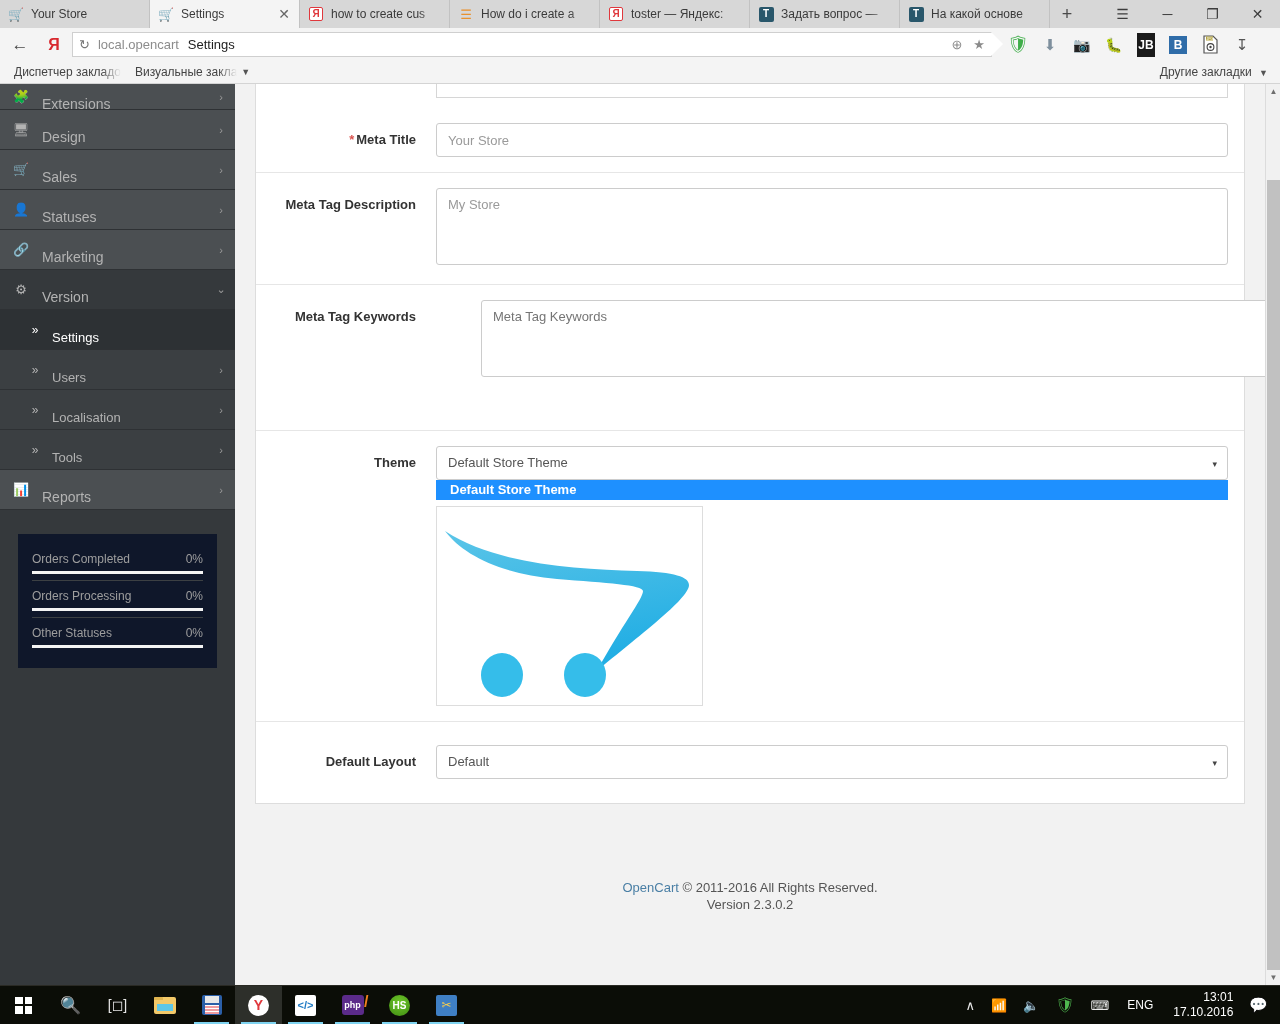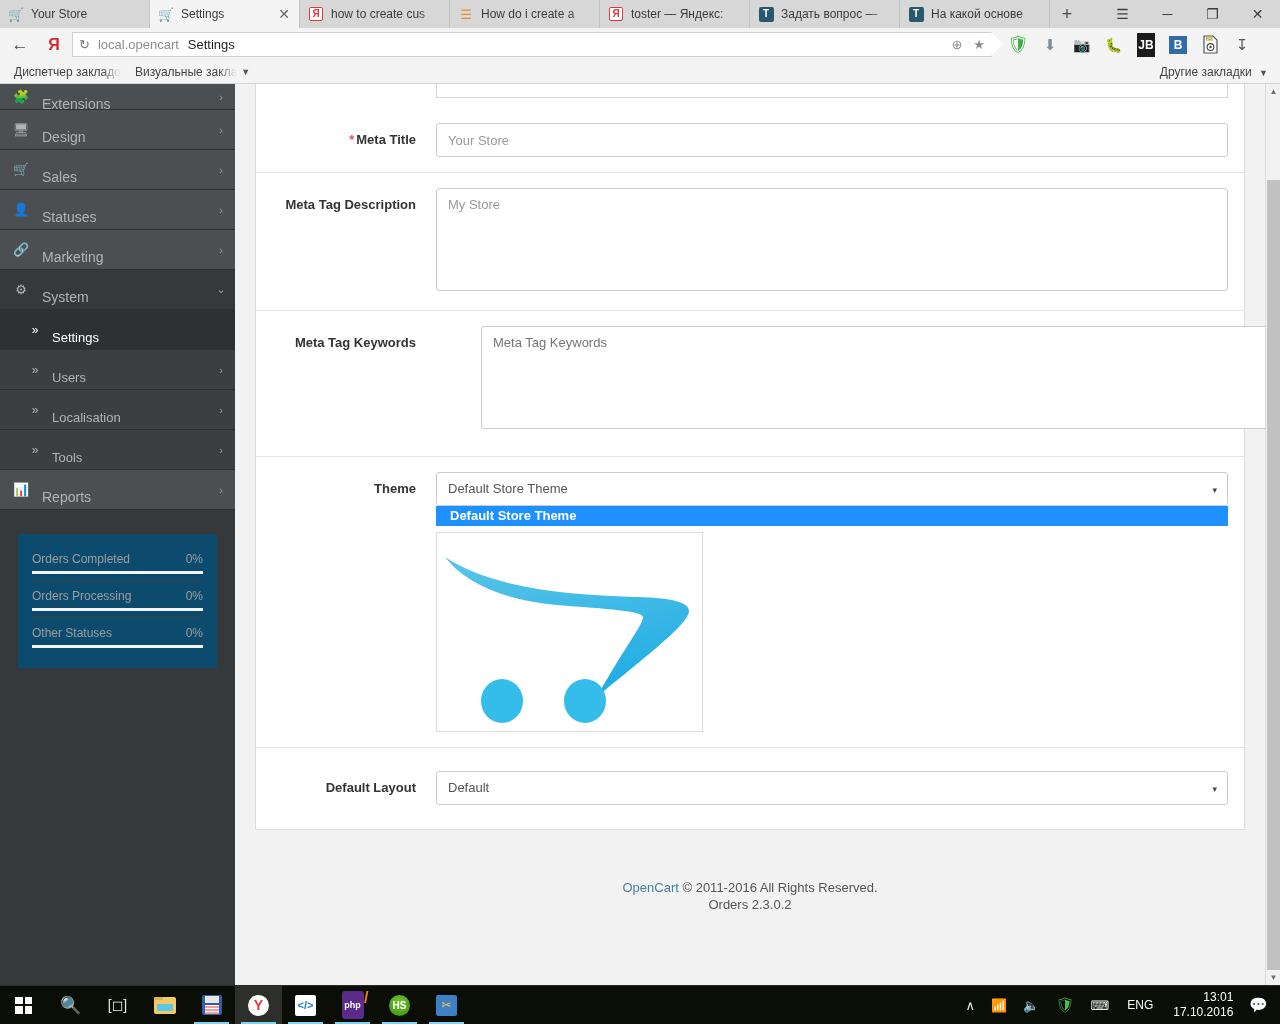--- a/index.html
+++ b/index.html
@@ -163,21 +163,21 @@
     background: #3b3f42; font-size: 13px; padding-left: 18px;
     border-bottom: 1px solid #2e3134;
   }
   .nav-item.sub.active { background: #2d3134; color: #fff; }
   .nav-item.sub .nav-ico { font-size: 12px; width: 34px; flex: 0 0 34px; }
   .nav-item.sub.active .nav-ico,
   .nav-item.sub.active .nav-label { color: #ffffff; }
 
   .stats-card {
     margin: 24px 18px 0 18px;
-    background: #0c4a6e;
+    background: #0f172a;
     padding: 10px 14px 14px 14px;
   }
   .stat-row {
     display: flex; justify-content: space-between;
     font-size: 12px; color: #9e9e9e; margin-top: 8px;
   }
   .stat-bar { height: 3px; background: #f4f4f4; margin-top: 5px; margin-bottom: 6px; }
   .stat-sep { height: 1px; background: #3c4043; }
 
   
@@ -210,21 +210,21 @@
   .req { color: #d9534f; margin-right: 2px; }
   .fctl { flex: 1 1 auto; position: relative; }
   .inp {
     width: 792px; height: 34px;
     border: 1px solid #ccc; border-radius: 3px;
     background: #fff; font-size: 13px; color: #9a9a9a;
     padding: 0 11px; line-height: 32px;
     font-family: "Liberation Sans", sans-serif;
   }
   .ta {
-    width: 792px; height: 103px;
+    width: 792px; height: 77px;
     border: 1px solid #ccc; border-radius: 3px;
     background: #fff; font-size: 13px; color: #9a9a9a;
     padding: 8px 11px; resize: none;
     font-family: "Liberation Sans", sans-serif;
     overflow: hidden;
   }
   .ta::after{content:"";}
   .sel {
     width: 792px; height: 34px;
     border: 1px solid #ccc; border-radius: 3px;
@@ -302,21 +302,21 @@
   .ic-floppy { width: 20px; height: 20px; background: #2b5fa8; border-radius: 2px; position: relative; }
   .ic-floppy:before { content:""; position:absolute; left:3px; top:1px; width:14px; height:7px; background:#e8e8e8;}
   .ic-floppy:after { content:""; position:absolute; left:3px; bottom:1px; width:14px; height:9px;
                      background: repeating-linear-gradient(#fff 0 1px, #f09ca0 1px 3px); }
   .ic-yandex { width: 21px; height: 21px; border-radius: 50%; background: #fff;
                color: #e0383d; font-size: 14px; font-weight: bold;
                display: flex; align-items: center; justify-content: center; }
   .ic-code { width: 21px; height: 21px; background: #ffffff; border-radius: 2px;
              color: #1f7ac4; font-size: 11px; font-weight: bold;
              display: flex; align-items: center; justify-content: center; }
-  .ic-php { width: 22px; height: 28px; background: #5b2b8a; border-radius: 3px;
+  .ic-php { width: 22px; height: 20px; background: #5b2b8a; border-radius: 3px;
             color: #fff; font-size: 9px; font-weight: bold;
             display:flex; align-items:center; justify-content:center; position: relative;}
   .ic-php:after{ content:"\005C"; position:absolute; right:-5px; top:-2px; color:#f0821e; font-size:16px; font-weight:bold; transform: scaleX(-1);}
   .ic-hs { width: 21px; height: 21px; border-radius: 50%;
            background: radial-gradient(circle at 50% 35%, #6fc72a 0%, #3f8c12 100%);
            color: #fff; font-size: 10px; font-weight: bold;
            display: flex; align-items: center; justify-content: center; }
   .ic-snip { width: 21px; height: 21px; background: #3f7fc4; border-radius: 2px;
              color: #ffd04a; font-size: 12px;
              display: flex; align-items: center; justify-content: center; }
@@ -473,21 +473,21 @@
     </div>
 
     <div class="nav-item lvl1">
       <span class="nav-ico">🔗</span>
       <span class="nav-label">Marketing</span>
       <span class="nav-caret">›</span>
     </div>
 
     <div class="nav-item lvl1 open">
       <span class="nav-ico">⚙</span>
-      <span class="nav-label">System</span>
+      <span class="nav-label">Version</span>
       <span class="nav-caret">⌄</span>
     </div>
 
     <div class="nav-item sub active">
       <span class="nav-ico">»</span>
       <span class="nav-label">Settings</span>
     </div>
 
     <div class="nav-item sub">
       <span class="nav-ico">»</span>
@@ -600,21 +600,21 @@
           </div>
         </div>
       </div>
     </div>
 
     <div class="footer">
       <div>
         <a href="#">OpenCart</a>
         <span>© 2011-2016 All Rights Reserved.</span>
       </div>
-      <div>Orders 2.3.0.2</div>
+      <div>Version 2.3.0.2</div>
     </div>
   </main>
 
   <div class="pagescroll">
     <div class="ps-arrow">▲</div>
     <div class="ps-thumb"></div>
     <div class="ps-arrow bot">▼</div>
   </div>
 </div>
 

